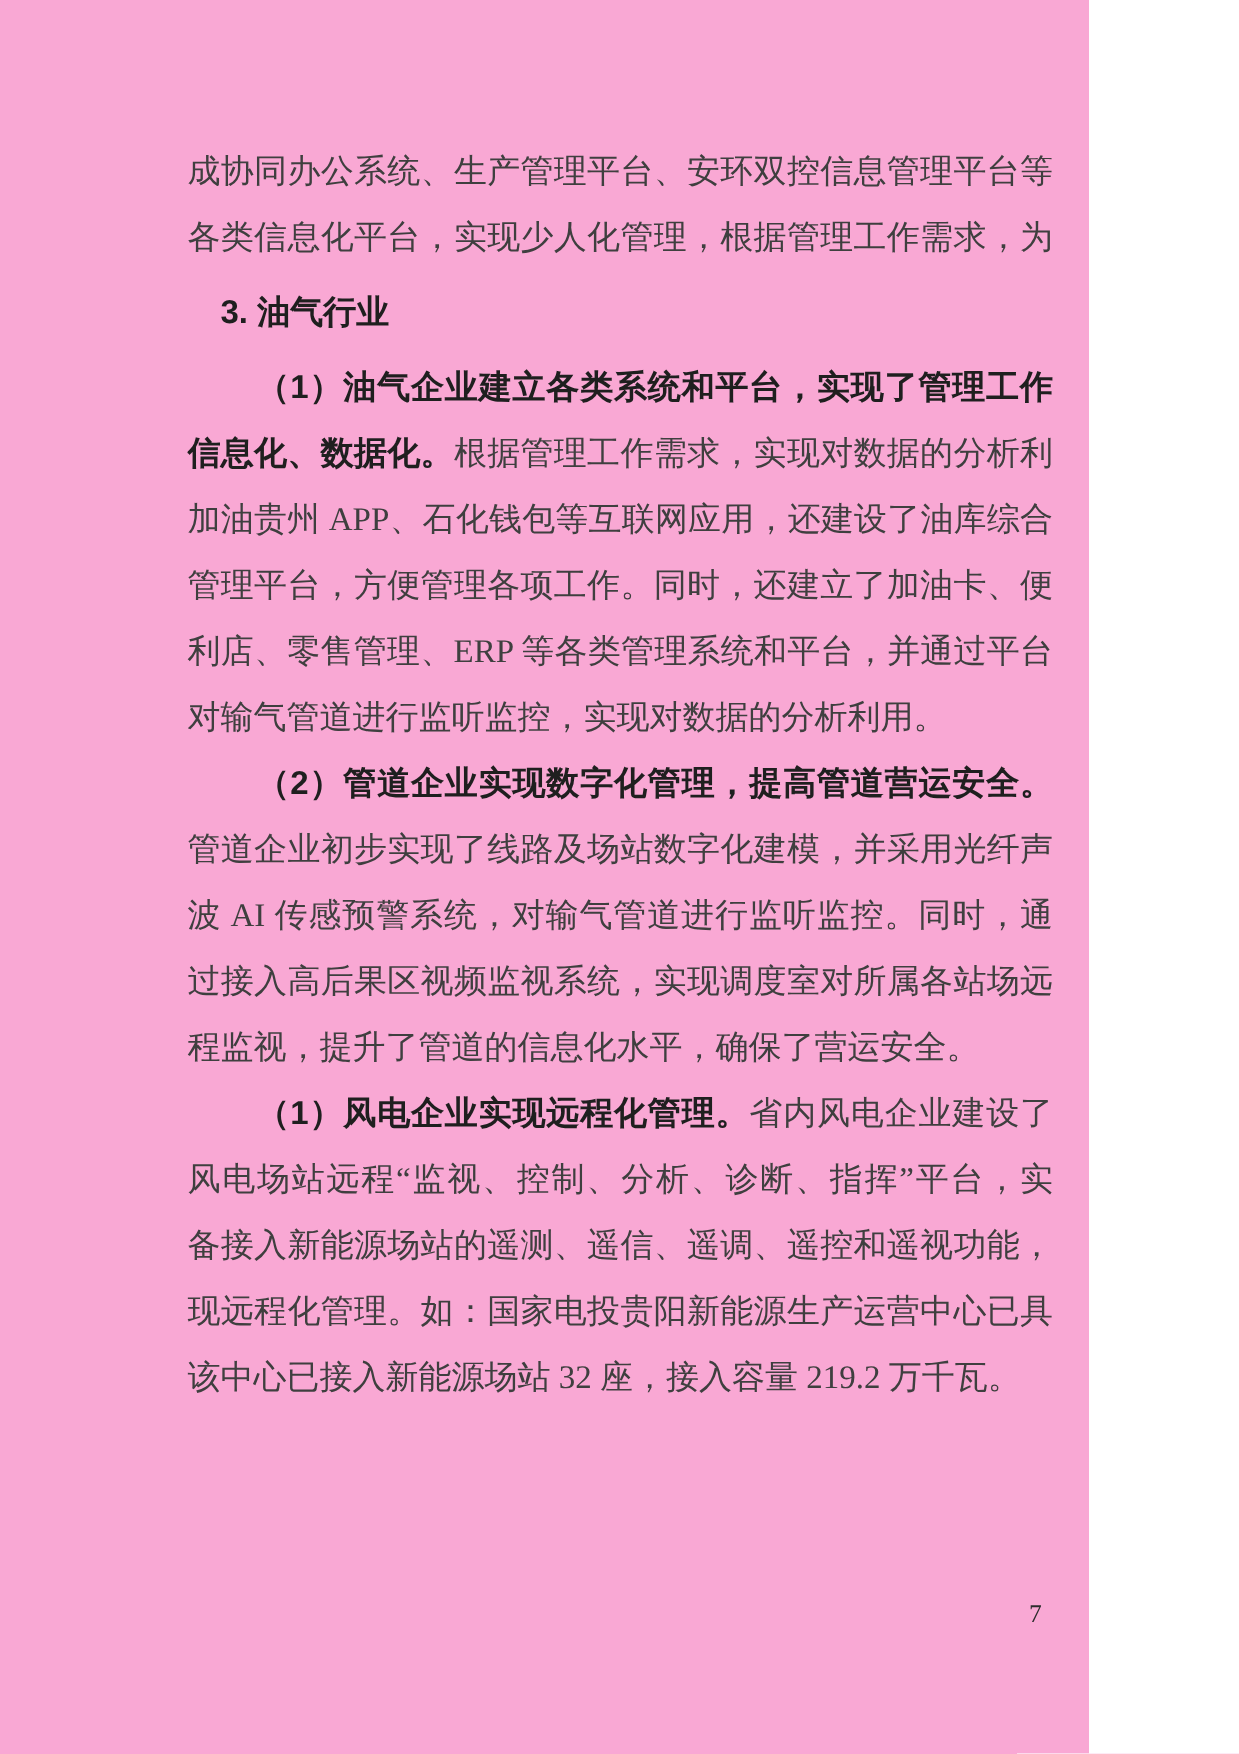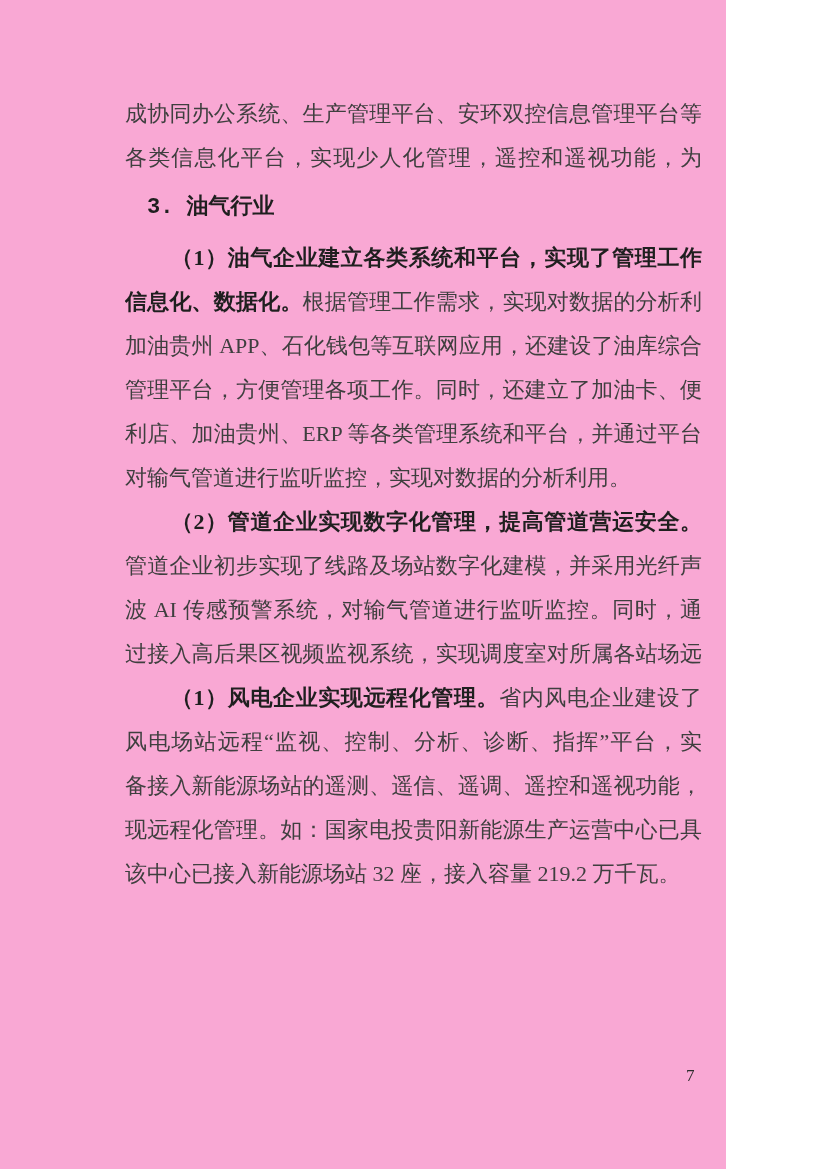--- a/index.html
+++ b/index.html
@@ -30,30 +30,30 @@
     text-align-last: justify;
     overflow: hidden;
   }
   .line.para-end {
     text-align-last: left;
   }
   .line.indent {
     text-indent: 46px;
   }
   .bold {
-    font-family: Liberation Serif, serif;
+    font-family: Liberation Sans, sans-serif;
     font-weight: 700;
     color: #1f1f1f;
   }
   .heading {
     font-size: 22px;
     line-height: 42px;
     height: 42px;
     margin: 7px 0 7px 22px;
-    font-family: Liberation Mono, monospace;
+    font-family: Liberation Sans, sans-serif;
     font-weight: 700;
     color: #1f1f1f;
     text-align: left;
   }
   .page-number {
     position: absolute;
     left: 686px;
     top: 1064px;
     width: 30px;
     font-size: 17px;
@@ -63,35 +63,36 @@
     font-family: "Liberation Serif", "DejaVu Serif", serif;
   }
 </style>
 </head>
 <body>
 
 <div class="page">
   <div class="content">
 
     <div class="line">成协同办公系统、生产管理平台、安环双控信息管理平台等</div>
-    <div class="line">各类信息化平台，实现少人化管理，遥控和遥视功能，为</div>
+    <div class="line">各类信息化平台，实现少人化管理，根据管理工作需求，为</div>
 
     <div class="heading">3. 油气行业</div>
 
     <div class="line indent"><span class="bold">（1）油气企业建立各类系统和平台，实现了管理工作</span></div>
     <div class="line"><span class="bold">信息化、数据化。</span><span>根据管理工作需求，实现对数据的分析利用</span></div>
     <div class="line">加油贵州 APP、石化钱包等互联网应用，还建设了油库综合</div>
     <div class="line">管理平台，方便管理各项工作。同时，还建立了加油卡、便</div>
-    <div class="line">利店、加油贵州、ERP 等各类管理系统和平台，并通过平台</div>
+    <div class="line">利店、零售管理、ERP 等各类管理系统和平台，并通过平台</div>
     <div class="line para-end">对输气管道进行监听监控，实现对数据的分析利用。</div>
 
     <div class="line indent"><span class="bold">（2）管道企业实现数字化管理，提高管道营运安全。</span></div>
     <div class="line">管道企业初步实现了线路及场站数字化建模，并采用光纤声</div>
     <div class="line">波 AI 传感预警系统，对输气管道进行监听监控。同时，通</div>
     <div class="line">过接入高后果区视频监视系统，实现调度室对所属各站场远</div>
+    <div class="line para-end">程监视，提升了管道的信息化水平，确保了营运安全。</div>
 
 
     <div class="line indent"><span class="bold">（1）风电企业实现远程化管理。</span><span>省内风电企业建设了</span></div>
     <div class="line">风电场站远程“监视、控制、分析、诊断、指挥”平台，实</div>
     <div class="line">备接入新能源场站的遥测、遥信、遥调、遥控和遥视功能，</div>
     <div class="line">现远程化管理。如：国家电投贵阳新能源生产运营中心已具</div>
     <div class="line para-end">该中心已接入新能源场站 32 座，接入容量 219.2 万千瓦。</div>
 
   </div>
 

